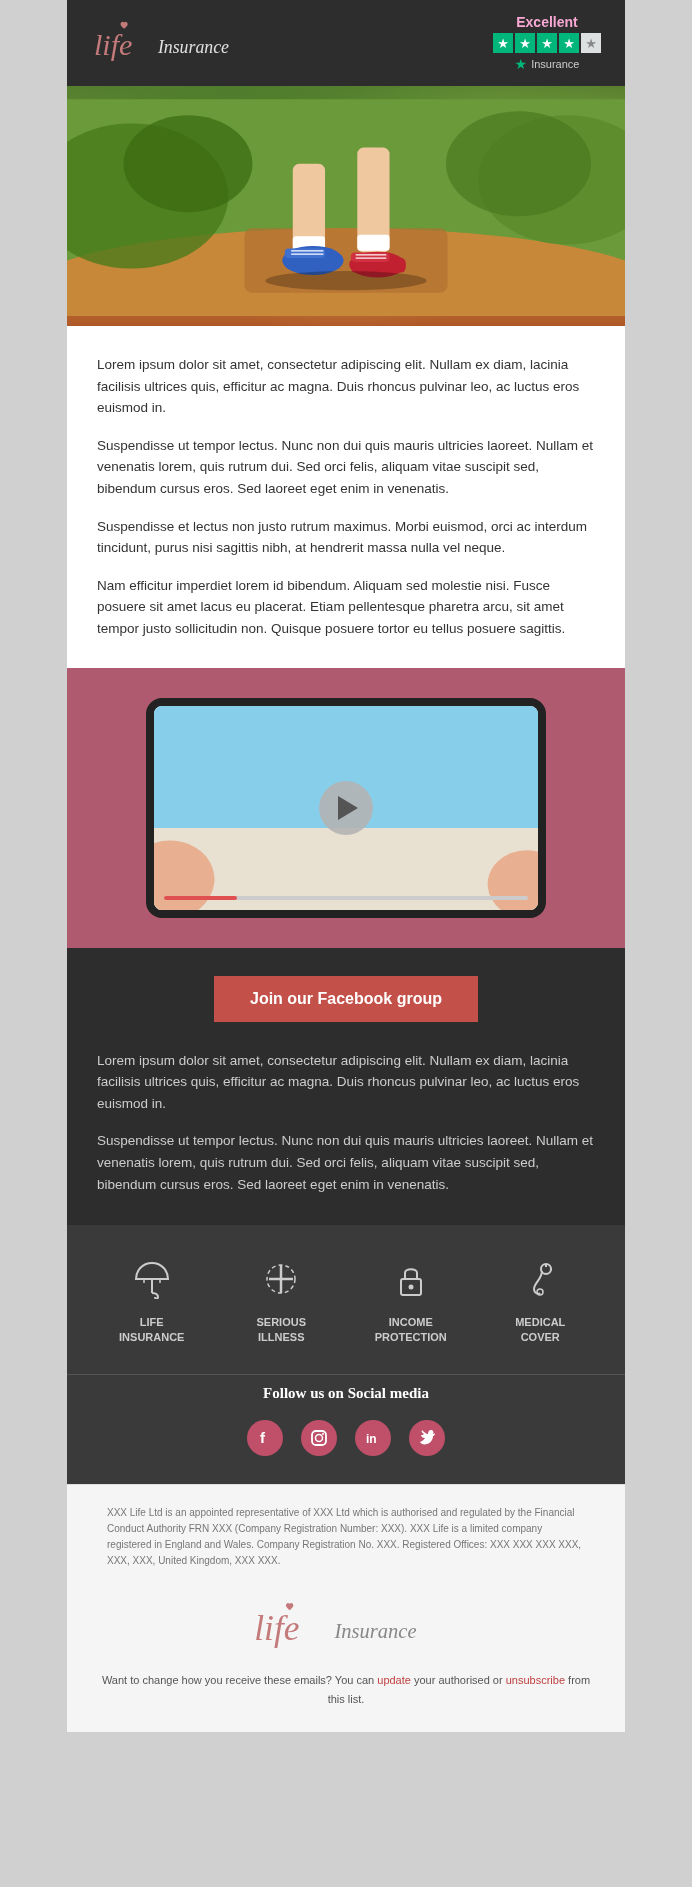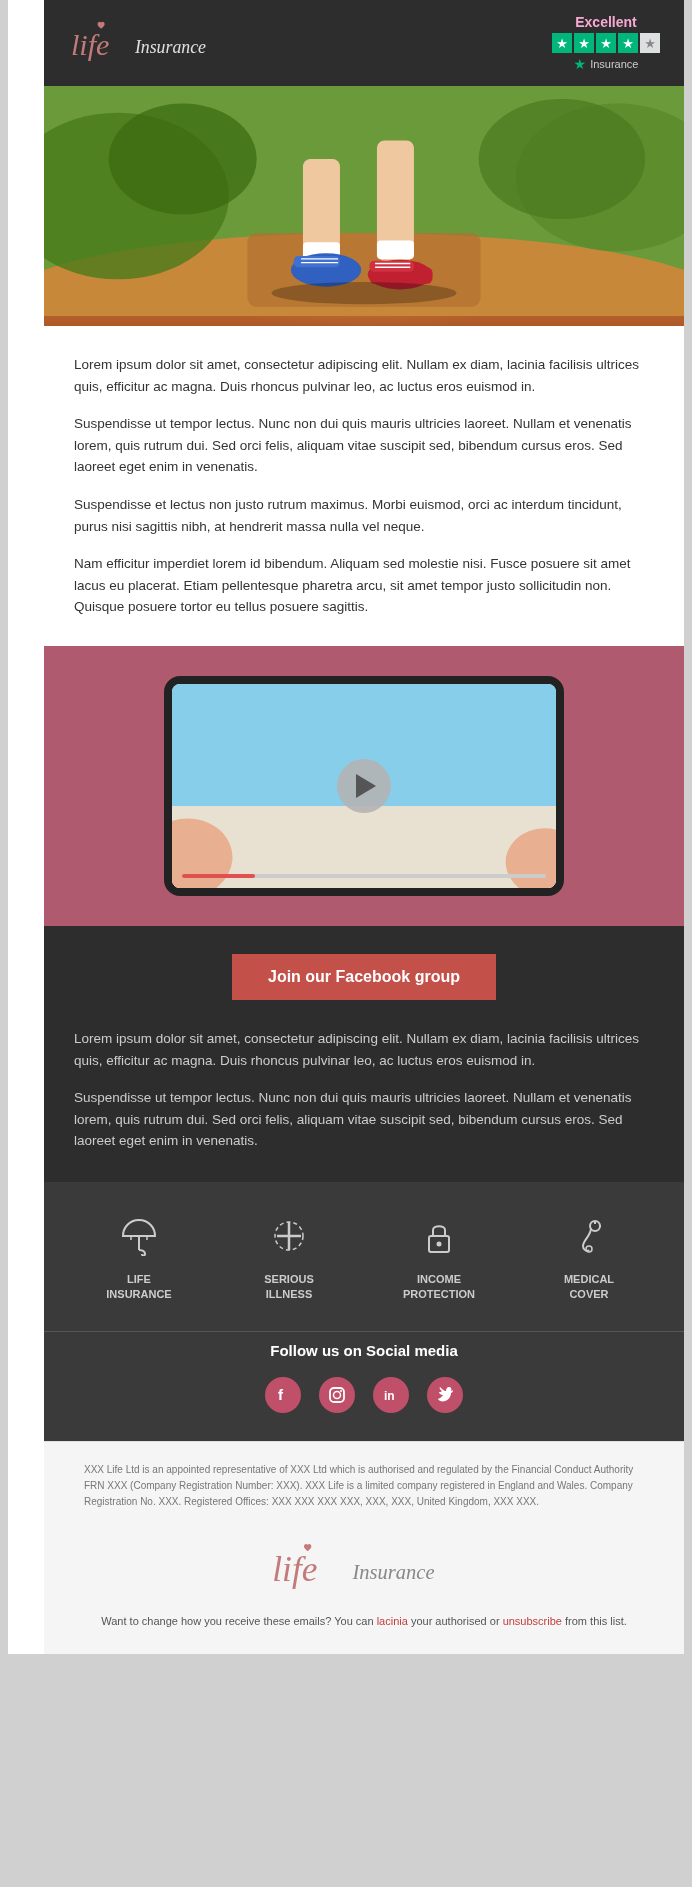--- a/index.html
+++ b/index.html
@@ -3,23 +3,22 @@
   <meta charset="utf-8">
   <style>
     * { margin: 0; padding: 0; box-sizing: border-box; }
     body {
       background: #d0d0d0;
       font-family: Arial, sans-serif;
       display: flex;
       justify-content: center;
     }
     .email-container {
-      width: 676px;
+      width: 558px;
       background: #ffffff;
-      padding-left: 36px;
     }
 
     
     .header {
       background: #2d2d2d;
       display: flex;
       align-items: center;
       justify-content: space-between;
       padding: 14px 24px 14px 18px;
     }
@@ -268,20 +267,21 @@
       background: #3a3a3a;
       padding: 10px 30px 28px;
       border-top: 1px solid #555;
     }
     .social-title {
       color: #ffffff;
       font-size: 15px;
       font-weight: bold;
       text-align: center;
       margin-bottom: 18px;
+      font-family: Liberation Serif, serif;
     }
     .social-icons {
       display: flex;
       justify-content: center;
       gap: 18px;
     }
     .social-icon-btn {
       width: 36px;
       height: 36px;
       background: #c0506a;
@@ -543,20 +543,20 @@
     <svg class="footer-logo-svg" viewBox="0 0 220 60" xmlns="http://www.w3.org/2000/svg">
       <path d="M46 7 C46 5, 48 3, 50 5 C52 3, 54 5, 54 7 C54 9, 50 12, 50 12 C50 12, 46 9, 46 7Z" fill="#c47a7a"></path>
       <text x="12" y="44" font-family="Georgia, serif" font-style="italic" font-size="38" fill="#c47a7a">life</text>
       <text x="98" y="42" font-family="Georgia, serif" font-style="italic" font-size="22" fill="#888888">Insurance</text>
     </svg>
   </div>
 
   <div class="footer-links-section">
     <p class="footer-links-text">
       <span>Want to change how you receive these emails? You can</span>
-      <a class="update" href="#">lacinia</a>
+      <a class="update" href="#">update</a>
       <span>your authorised or</span>
       <a class="unsubscribe" href="#">unsubscribe</a>
       <span>from this list.</span>
     </p>
   </div>
 
 </div>
 
 </body></html>

